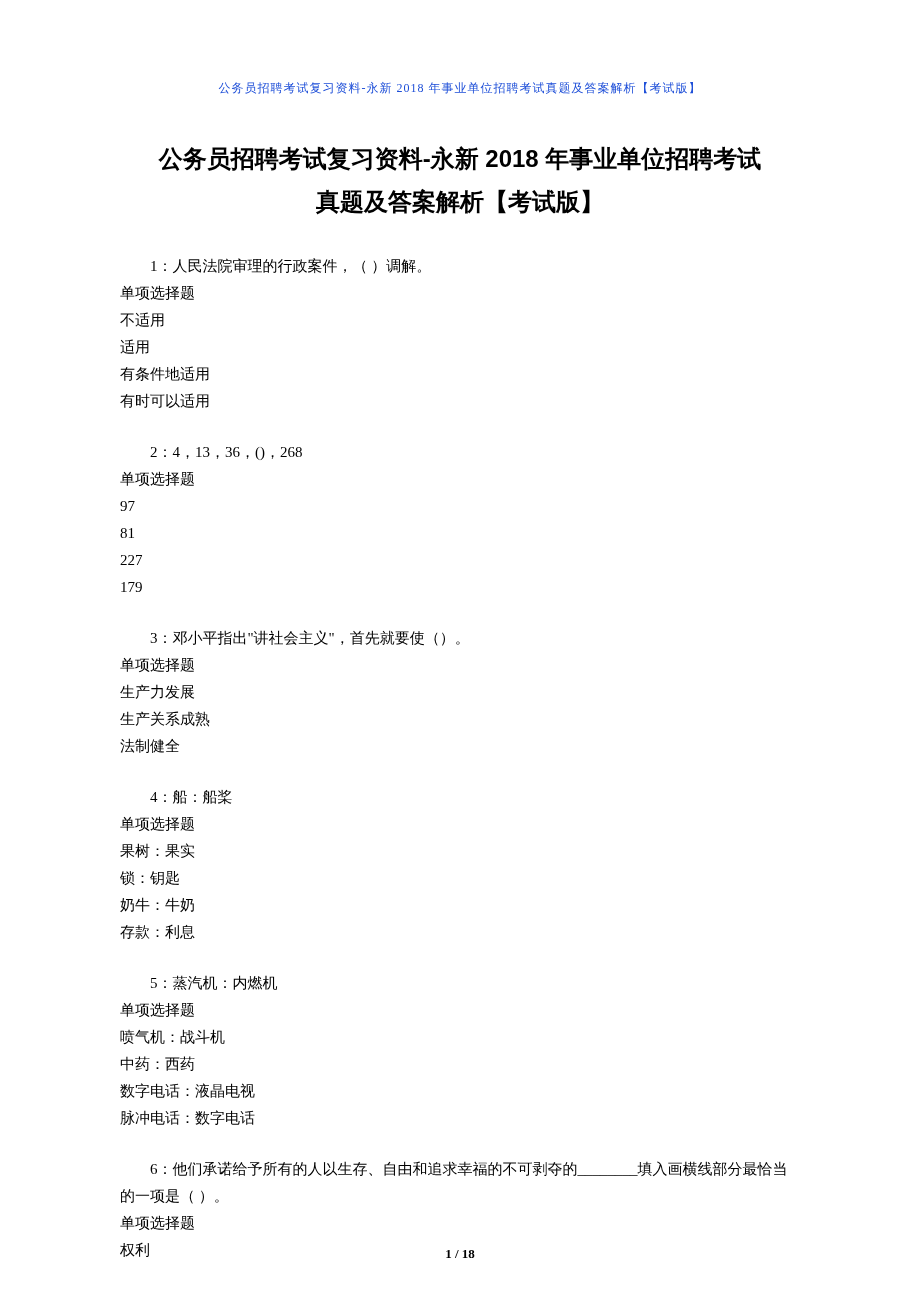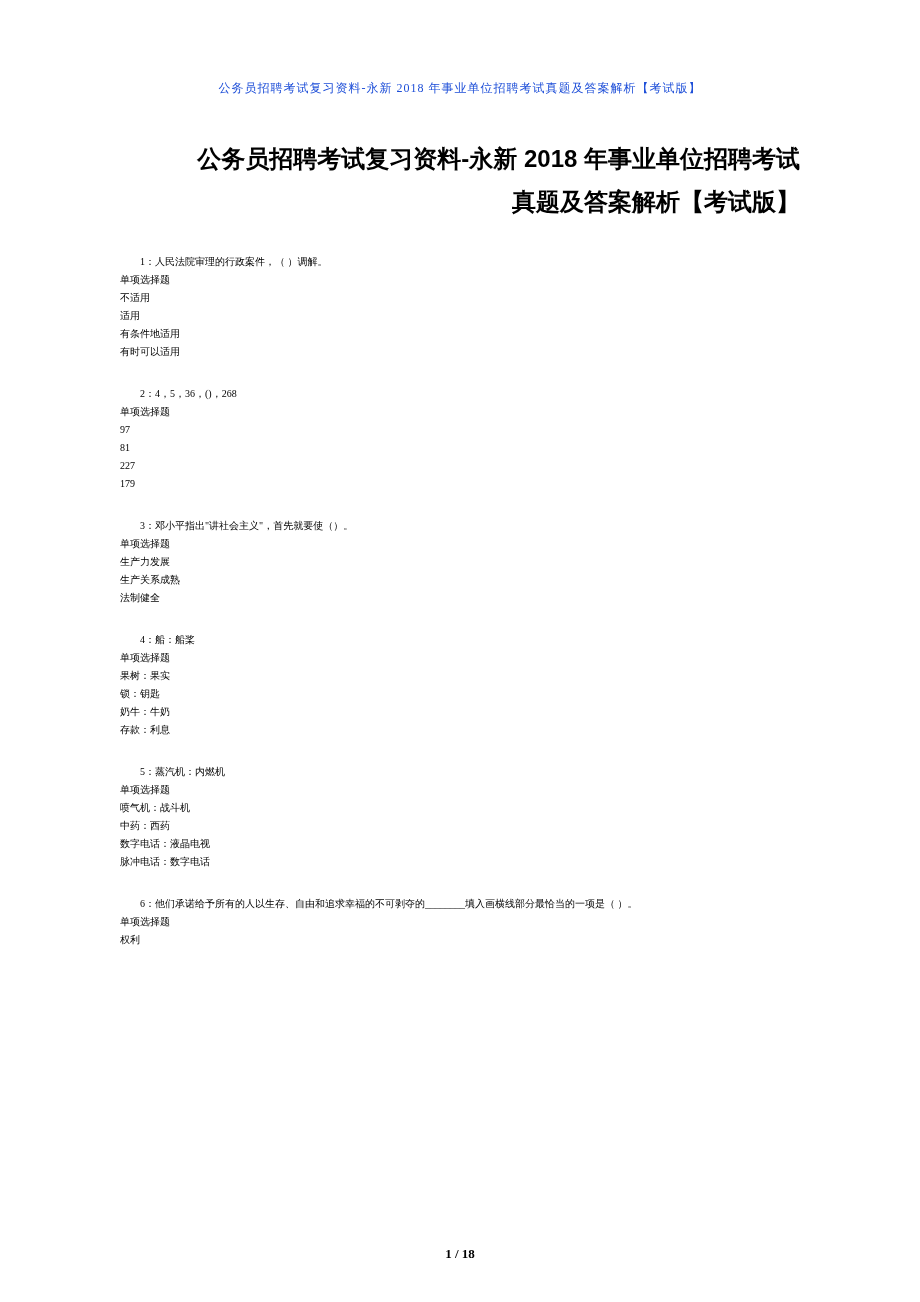--- a/index.html
+++ b/index.html
@@ -19,29 +19,29 @@
       padding: 80px 120px 40px 120px;
     }
     .header-text {
       text-align: center;
       font-size: 12px;
       color: #1d4ed8;
       margin-bottom: 40px;
       letter-spacing: 1px;
     }
     .title {
-      text-align: right;
+      text-align: center;
       font-size: 24px;
       font-weight: bold;
       font-family: "SimHei", "黑体", sans-serif;
       line-height: 1.8;
       margin-bottom: 30px;
     }
     .content {
-      font-size: 10px;
+      font-size: 15px;
       line-height: 1.8;
     }
     .question-block {
       margin-bottom: 24px;
     }
     .question-text {
       text-indent: 2em;
     }
     .question-type {
       text-indent: 0;
@@ -75,21 +75,21 @@
     <div class="question-block">
       <div class="question-text">1：人民法院审理的行政案件，（ ）调解。</div>
       <div class="question-type">单项选择题</div>
       <div class="option">不适用</div>
       <div class="option">适用</div>
       <div class="option">有条件地适用</div>
       <div class="option">有时可以适用</div>
     </div>
 
     <div class="question-block">
-      <div class="question-text">2：4，5，36，()，268</div>
+      <div class="question-text">2：4，13，36，()，268</div>
       <div class="question-type">单项选择题</div>
       <div class="option">97</div>
       <div class="option">81</div>
       <div class="option">227</div>
       <div class="option">179</div>
     </div>
 
     <div class="question-block">
       <div class="question-text">3：邓小平指出"讲社会主义"，首先就要使（）。</div>
       <div class="question-type">单项选择题</div>

